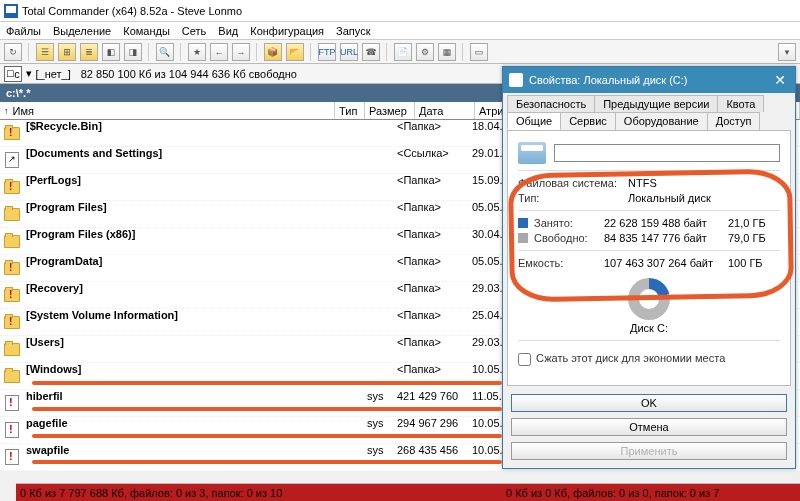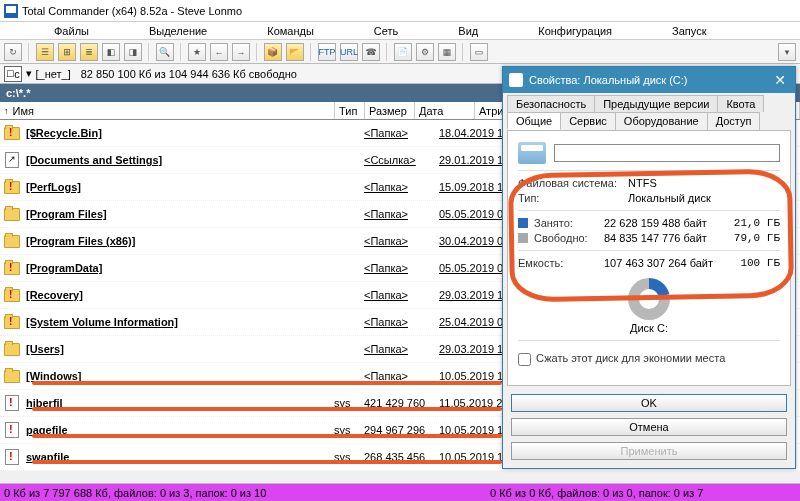--- a/index.html
+++ b/index.html
@@ -5,21 +5,21 @@
   * { box-sizing: border-box; margin: 0; padding: 0; font-family: "Segoe UI", Tahoma, sans-serif; font-size: 11px; }
   body { background: #f0f0f0; width: 800px; height: 501px; overflow: hidden; position: relative; }
 
   
   .titlebar { height: 22px; background: #fff; display: flex; align-items: center; padding: 0 4px; border-bottom: 1px solid #ccc; }
   .titlebar .save-ic { width: 14px; height: 14px; background:#1e5fb3; position:relative; margin-right:4px; }
   .titlebar .save-ic::after { content:""; position:absolute; inset:2px 2px 5px 2px; background:#fff; }
 
   
   .menubar { height: 18px; background:#fff; display:flex; gap:12px; padding:0 6px; align-items:center; border-bottom:1px solid #ccc; }
-  .menubar span { color:#000; cursor:default;margin-left:48px; }
+  .menubar span { color:#000; cursor:default; }
 
   
   .toolbar { height: 24px; background:#f5f5f5; border-bottom:1px solid #bbb; display:flex; align-items:center; gap:4px; padding:0 4px; }
   .tbtn { width:18px; height:18px; border:1px solid #aaa; background:linear-gradient(#fff,#e8e8e8); display:flex; align-items:center; justify-content:center; font-size:9px; color:#555; }
   .tbtn.y { background:linear-gradient(#fff0b0,#f5d060); }
   .tbtn.b { color:#1e5fb3; }
   .tbsep { width:2px; height:18px; border-left:1px solid #ccc; margin:0 2px; }
 
   
   .drivebar { height:20px; background:#f5f5f5; border-bottom:1px solid #bbb; display:flex; align-items:center; gap:4px; padding:0 4px; }
@@ -36,56 +36,56 @@
   .colhdr .c { border-right:1px solid #ccc; padding:0 4px; height:100%; display:flex; align-items:center; }
   .c-name { width:335px; }
   .c-name .arrow { margin-right:4px; color:#000; font-size:9px; }
   .c-ext { width:30px; }
   .c-size { width:50px; }
   .c-date { width:60px; }
   .c-attr { flex:1; }
 
   
   .filelist { background:#fff; }
-  .row { height:27px; display:flex; align-items:center; border-bottom:1px dotted #eee;text-decoration:underline; }
+  .row { height:27px; display:flex; border-bottom:1px dotted #eee; }
   .row .ic { width:24px; display:flex; align-items:center; justify-content:center; }
   .fico { width:16px; height:13px; background:#f5d060; border:1px solid #c9a030; border-radius:1px 1px 0 0; position:relative; }
   .fico::before { content:""; position:absolute; top:-3px; left:0; width:6px; height:3px; background:#f5d060; border:1px solid #c9a030; border-bottom:none; border-radius:1px 1px 0 0; }
   .fico.sys::after { content:"!"; position:absolute; left:4px; top:-1px; color:#c00; font-weight:bold; font-size:10px; }
   .lico { width:14px; height:16px; background:#fff; border:1px solid #888; position:relative; }
   .lico::after { content:"↗"; position:absolute; left:2px; top:1px; font-size:9px; }
   .wico { width:14px; height:16px; background:#fff; border:1px solid #888; position:relative; }
   .wico::before { content:"!"; position:absolute; left:3px; top:0; color:#c00; font-weight:bold; font-size:11px; }
   .row .nm { width:310px; padding-left:2px; }
   .row .nm b { font-weight:bold; }
-  .row .ext { width:30px; }
+  .row .ext { width:30px;margin-left:33px; }
   .row .sz { width:75px; text-align:left; }
   .row .dt { width:105px; }
   .row .at { width:30px; }
 
   
-  .statusbar { position:absolute; bottom:0; left:0; right:0; height:18px; background:#d946ef; border-top:1px solid #bbb; display:flex; align-items:center; padding:0 4px; font-size:11px; }
+  .statusbar { position:absolute; bottom:0; left:16px; right:0; height:18px; background:#b91c1c; border-top:1px solid #bbb; display:flex; align-items:center; padding:0 4px; font-size:11px; }
   .statusbar .s2 { position:absolute; left:490px; }
 
   
   .propdlg { position:absolute; right:4px; top:66px; width:294px; background:#f0f0f0; border:1px solid #3a7aa8; box-shadow:0 0 4px rgba(0,0,0,0.3); }
   .propdlg .dlgtitle { height:26px; background:#3a8ab8; color:#fff; display:flex; align-items:center; padding:0 6px; position:relative; }
   .propdlg .dlgtitle .dic { width:14px; height:14px; background:#fff; margin-right:6px; border-radius:2px; }
   .propdlg .dlgtitle .cls { position:absolute; right:0; top:0; width:30px; height:26px; display:flex; align-items:center; justify-content:center; color:#fff; font-size:14px; }
   .tabrow { display:flex; }
   .tab { border:1px solid #bbb; border-bottom:none; padding:2px 8px; background:#f0f0f0; font-size:11px; margin-right:-1px; }
   .tab.back { background:#e8e8e8; }
   .tab.act { background:#fff; border-bottom:1px solid #fff; position:relative; z-index:1; }
   .tabstack { padding:2px 4px 0 4px; }
   .tabpanel { background:#fff; border:1px solid #bbb; margin:0 4px; padding:8px 10px; }
   .tabpanel hr { border:none; border-top:1px solid #ddd; margin:6px 0; }
   .ln { display:flex; align-items:center; margin:3px 0; }
   .ln .lbl { width:110px; color:#333; }
   .ln .val { flex:1; }
-  .ln .val2 { width:52px; text-align:right;font-family:Liberation Mono, monospace; }
+  .ln .val2 { width:52px; text-align:left; }
   .dlabel { border:1px solid #888; background:#fff; height:18px; flex:1; padding:0 4px; }
   .dicon { width:28px; height:22px; margin-right:8px; background:linear-gradient(#b0d0e8,#7ab0d8); border-radius:2px; position:relative; }
   .dicon::after{content:"";position:absolute;left:3px;top:3px;width:22px;height:6px;background:#fff;border-radius:1px;}
   .sq { width:10px; height:10px; margin-right:6px; }
   .sq.used { background:#2a6ab8; }
   .sq.free { background:#a8a8a8; }
   .pie { width:42px; height:42px; border-radius:50%; background:conic-gradient(#2a6ab8 0 76deg, #b8b8b8 76deg 360deg); margin:6px auto 2px; position:relative; }
   .pie::after { content:""; position:absolute; inset:11px; background:#fff; border-radius:50%; }
   .btn { border:1px solid #999; background:linear-gradient(#fff,#e6e6e6); padding:2px 10px; font-size:11px; }
   .btn.def { border:1px solid #3a7aa8; }

